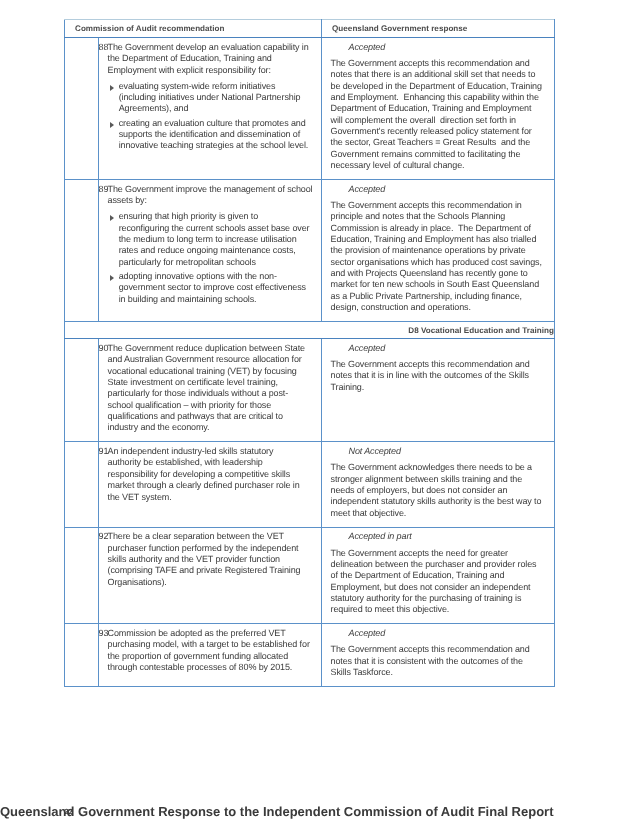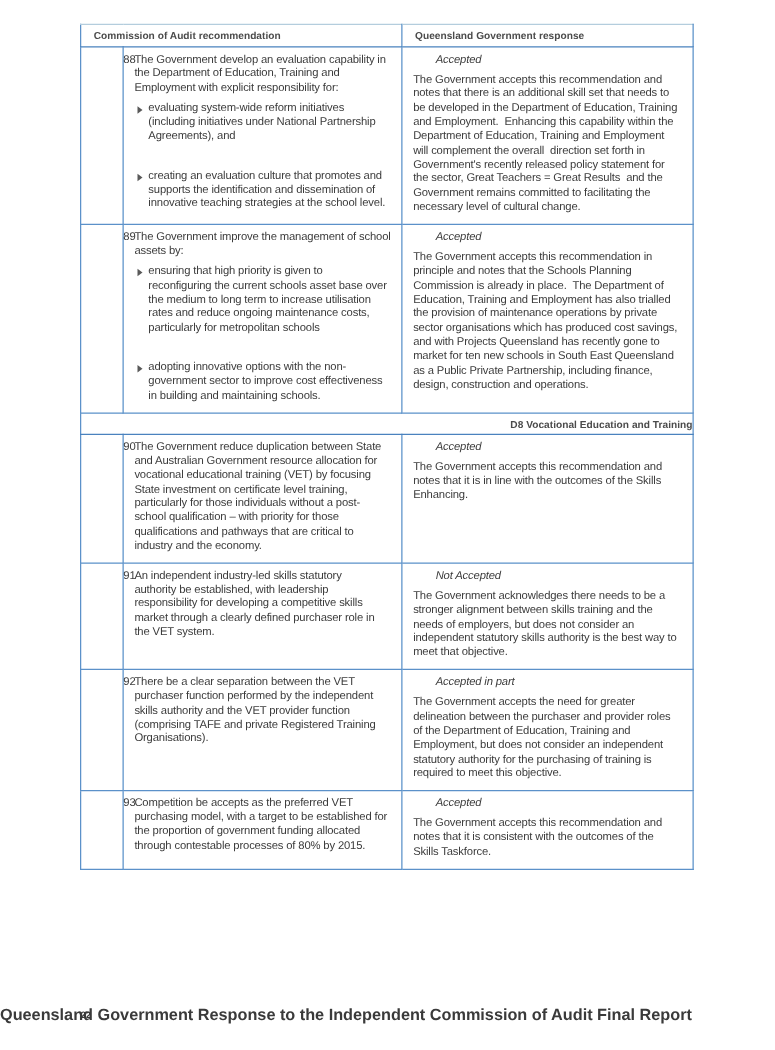--- a/index.html
+++ b/index.html
@@ -35,21 +35,21 @@
     font-size:9px; line-height:11.35px; letter-spacing:-0.12px;
     white-space:pre; color:#3b3b3b;
   }
   .para + .para { margin-top:4.82px; }
   .ital .ln { font-style:italic;margin-left:18px; }
   .numcell { padding:3.65px 0 0 9.6px; }
   .numcell .ln { letter-spacing:0px;padding-left:24px; }
 
   ul.bl { margin:4.82px 0 0 0; padding:0; list-style:none; }
   ul.bl li { position:relative; padding-left:11.2px; }
-  ul.bl li + li { margin-top:20px; }
+  ul.bl li + li { margin-top:3.0px; }
   .tri {
     position:absolute; left:2.0px; top:4.0px;
     width:0; height:0;
     border-left:4px solid #595959;
     border-top:3.3px solid transparent;
     border-bottom:3.3px solid transparent;
   }
 
   .footer { position:absolute; left:0; top:806.5px; width:620px; }
   .pageno  { position:absolute; left:64.6px; top:0; font-size:7.4px; line-height:9px;
@@ -201,21 +201,21 @@
             </div>
           </td>
           <td>
             <div class="cell">
               <div class="para ital">
                 <div class="ln">Accepted</div>
               </div>
               <div class="para">
                 <div class="ln">The Government accepts this recommendation and</div>
                 <div class="ln">notes that it is in line with the outcomes of the Skills</div>
-                <div class="ln">Enhancing.</div>
+                <div class="ln">Training.</div>
               </div>
             </div>
           </td>
         </tr>
         <tr>
           <td>
             <div class="cell numcell">
               <div class="ln">91</div>
             </div>
           </td>
@@ -280,21 +280,21 @@
         </tr>
         <tr>
           <td>
             <div class="cell numcell">
               <div class="ln">93</div>
             </div>
           </td>
           <td>
             <div class="cell">
               <div class="para">
-                <div class="ln">Competition be accepts as the preferred VET</div>
+                <div class="ln">Commission be adopted as the preferred VET</div>
                 <div class="ln">purchasing model, with a target to be established for</div>
                 <div class="ln">the proportion of government funding allocated</div>
                 <div class="ln">through contestable processes of 80% by 2015.</div>
               </div>
             </div>
           </td>
           <td>
             <div class="cell">
               <div class="para ital">
                 <div class="ln">Accepted</div>

